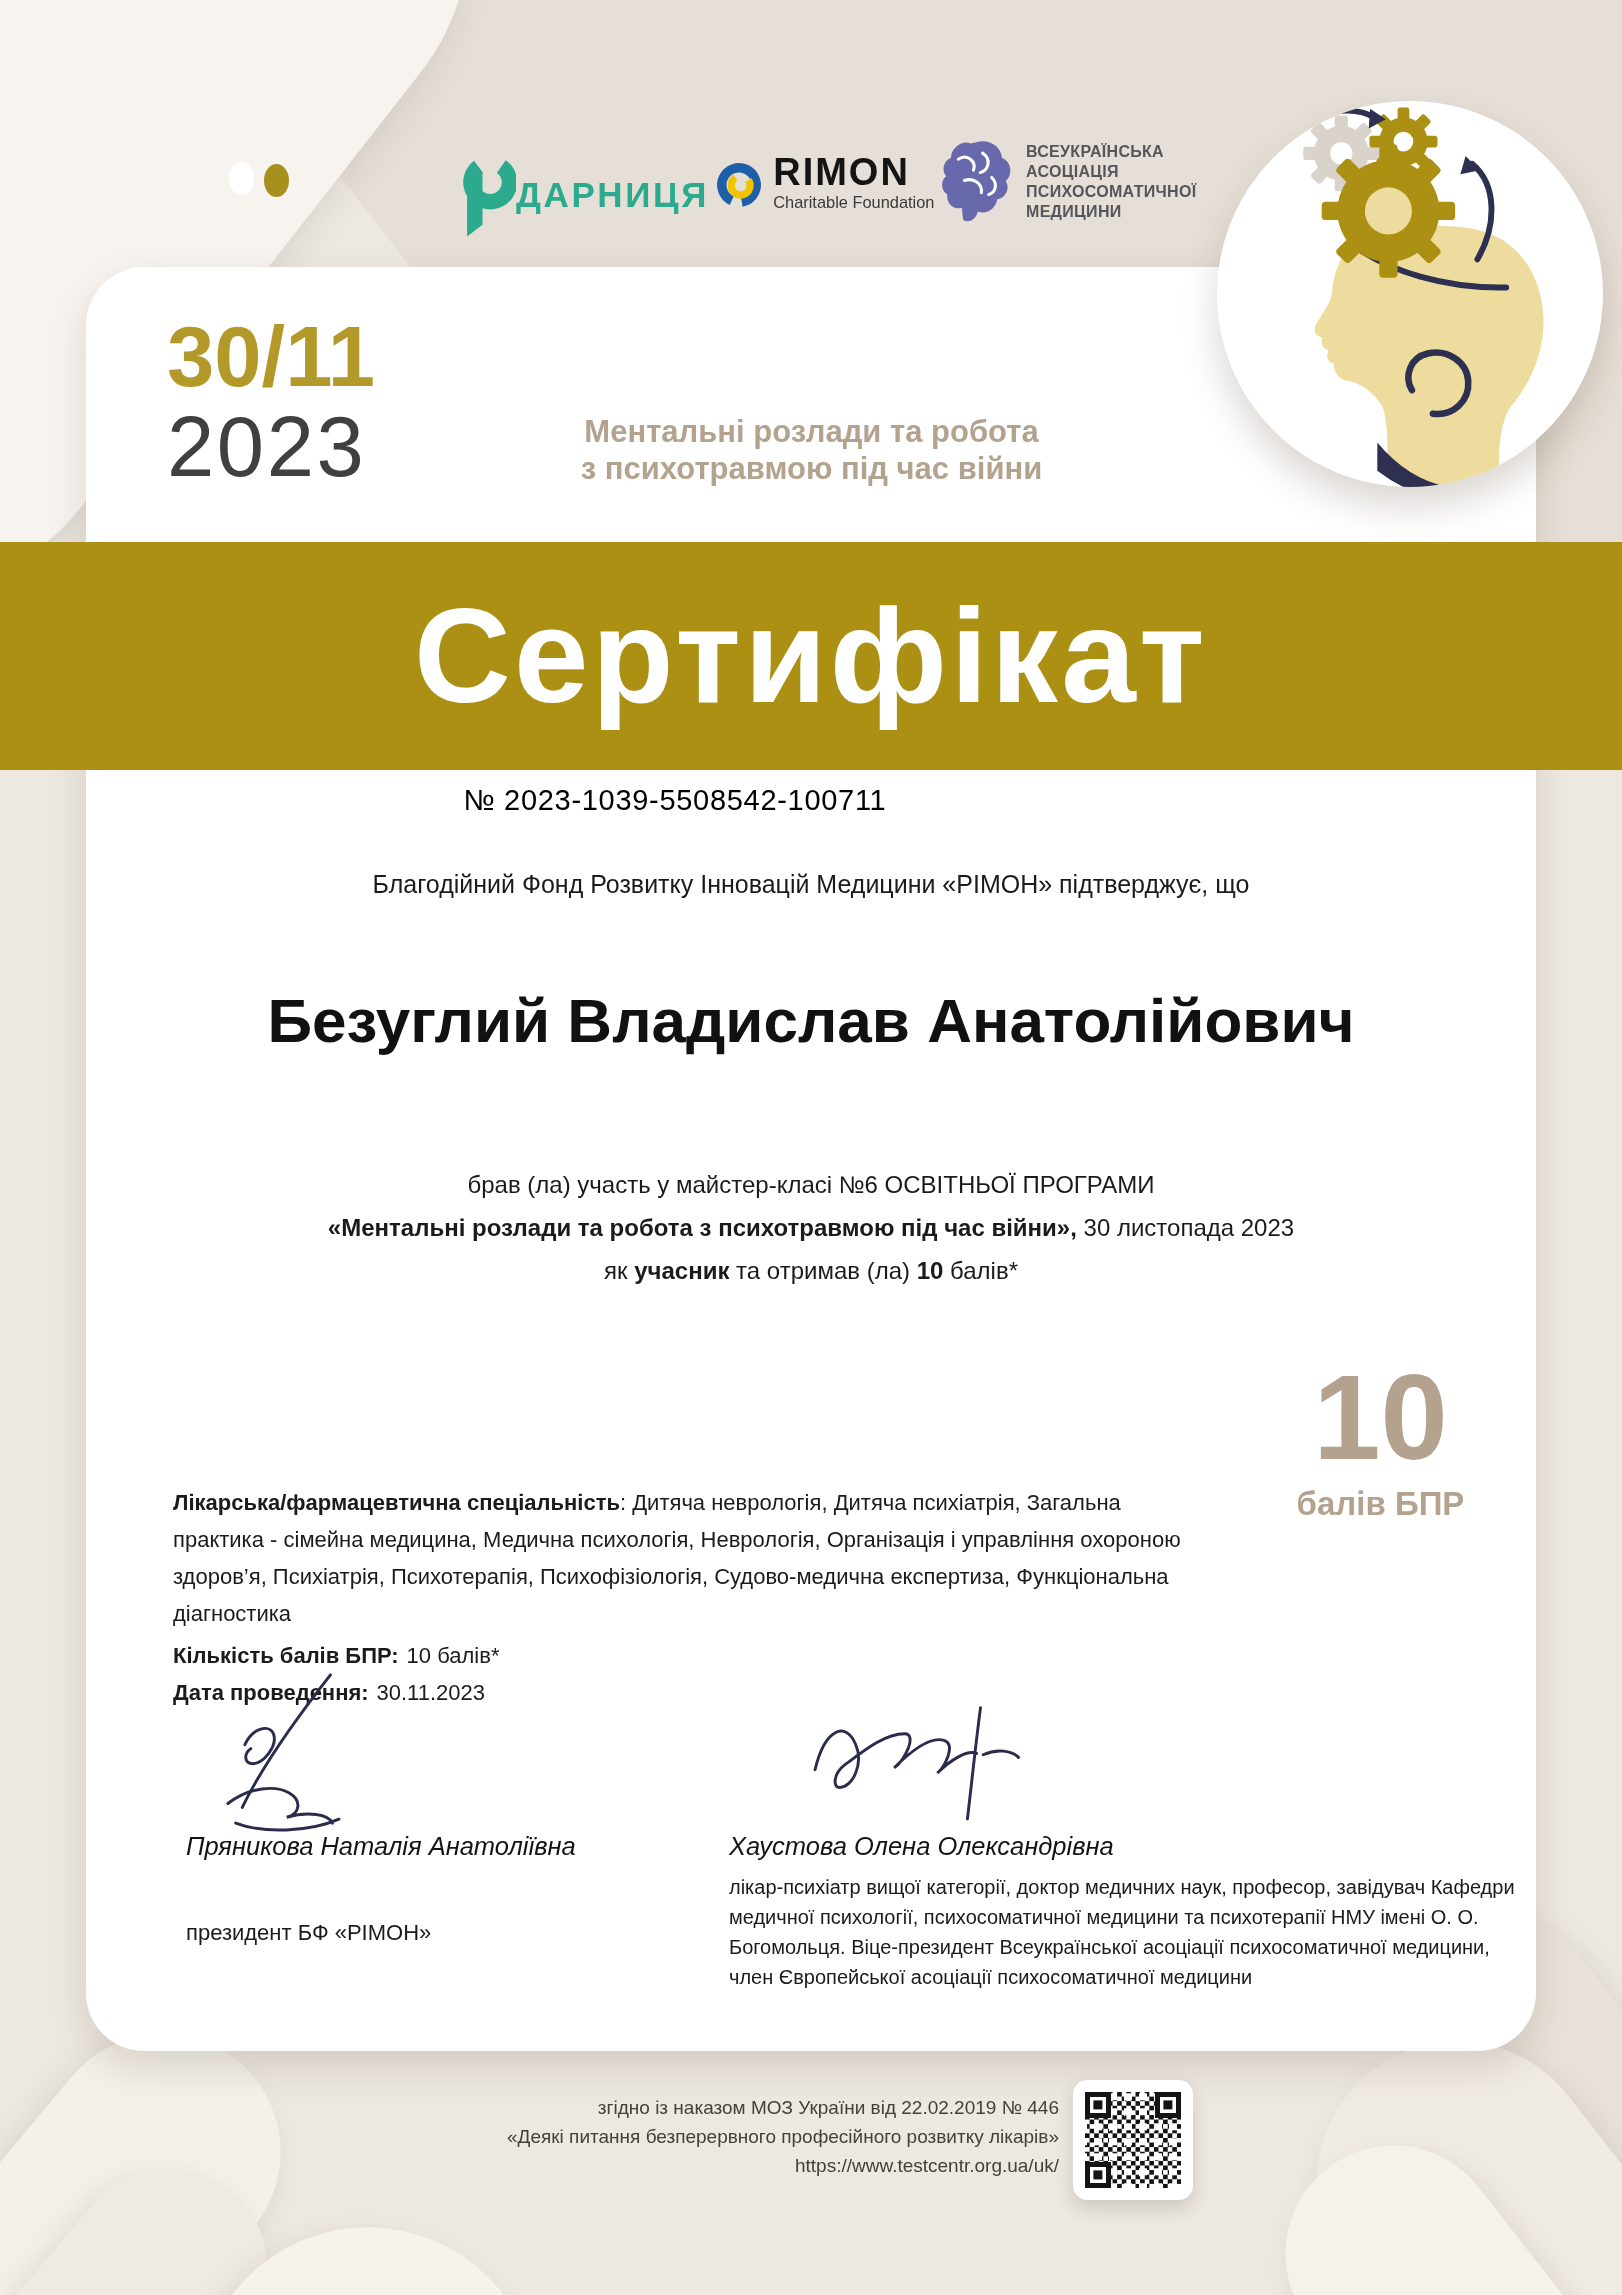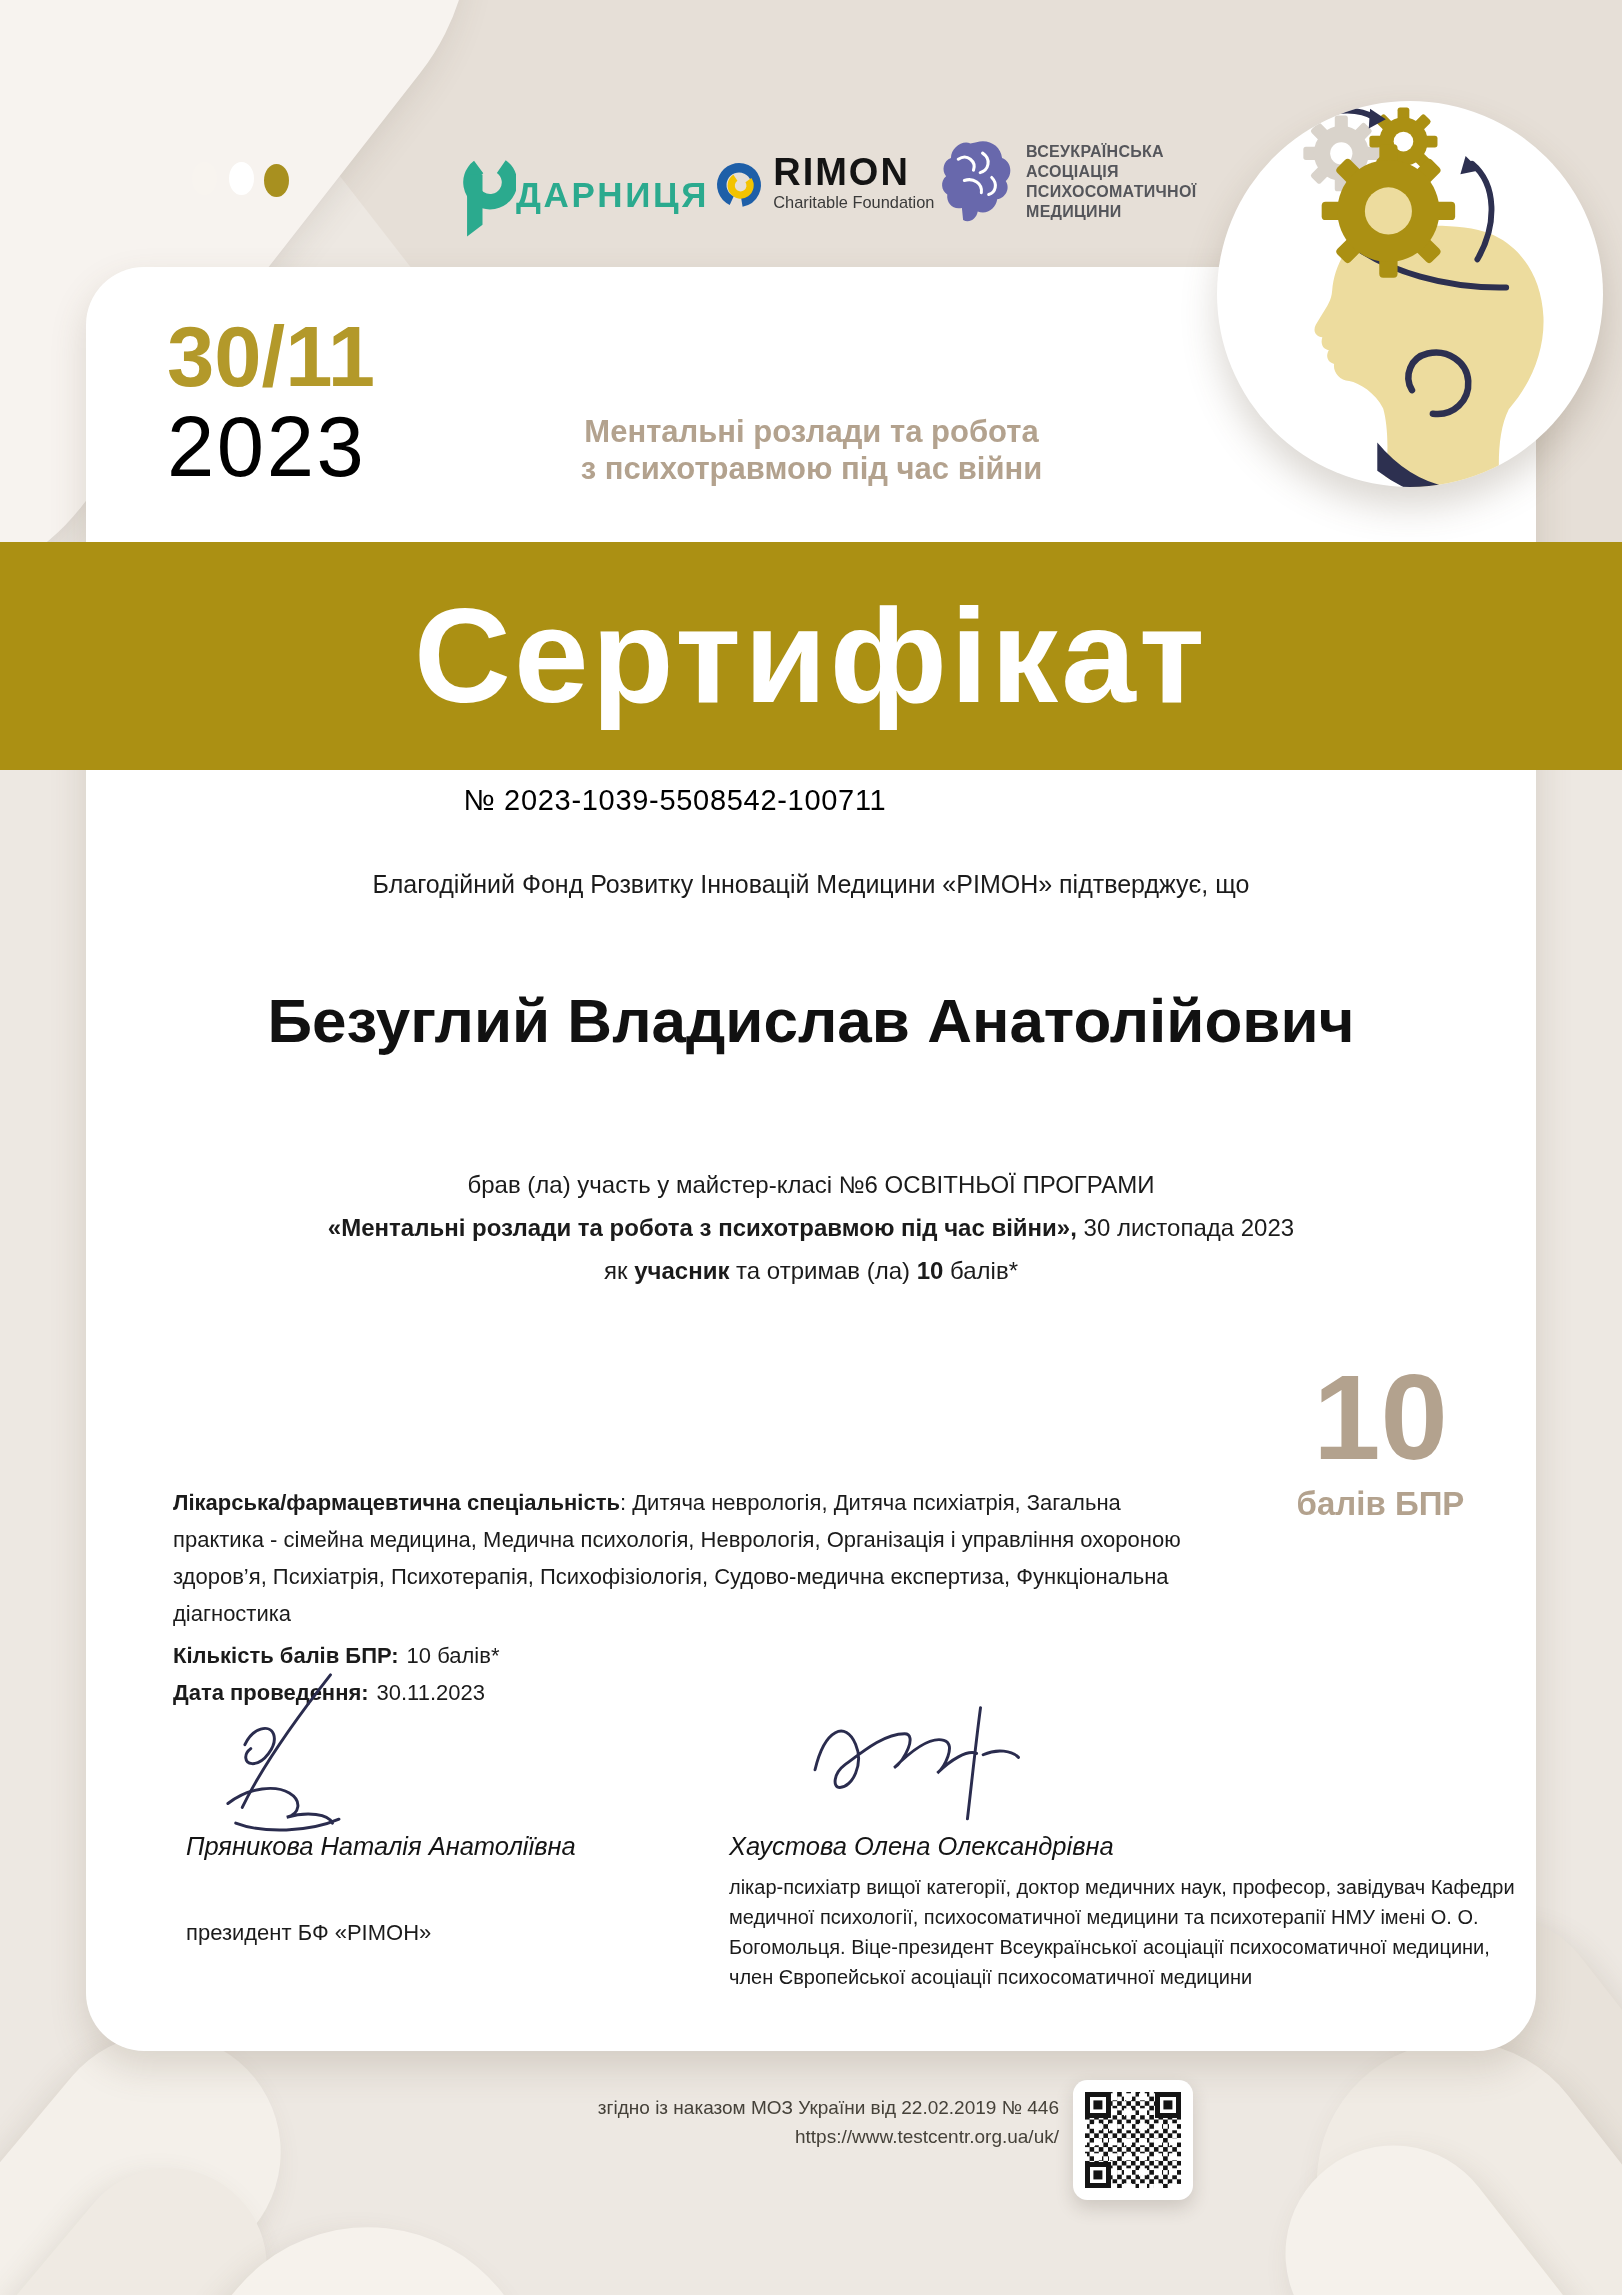--- a/index.html
+++ b/index.html
@@ -34,21 +34,21 @@
   .assoc .lines{font-size:16px;font-weight:bold;color:#55565B;line-height:20px;letter-spacing:0.3px;}
 
   
   .card{left:86px;top:267px;width:1450px;height:1784px;background:#fff;border-radius:58px;
     box-shadow:0 16.4px 36px rgba(100,85,60,.18);}
   .circle-badge{left:1217px;top:101px;width:386px;height:386px;border-radius:50%;background:#fff;
     box-shadow:0 19.6px 36px rgba(90,75,50,.22);overflow:hidden;}
 
   
   .date-top{left:167px;top:314px;font-size:85px;font-weight:bold;color:#B3992A;line-height:85px;}
-  .date-year{left:167px;top:404px;font-size:85px;font-weight:400;color:#000000;line-height:85px;letter-spacing:2.6px;}
+  .date-year{left:167px;top:404px;font-size:85px;font-weight:400;color:#404040;line-height:85px;letter-spacing:2.6px;}
   .program-box{left:550px;top:324px;width:557px;height:76px;background:#B3A28E;text-align:center;}
   .program-box span{font-size:37px;font-weight:bold;color:#fff;line-height:76px;letter-spacing:1.3px;}
   .program-sub{left:419px;top:413px;width:785px;text-align:center;font-size:31px;font-weight:bold;color:#B3A28E;line-height:37px;}
 
   
   .band{left:0;top:542px;width:1622px;height:228px;background:#AB9013;text-align:center;}
   .band .title{font-size:134px;font-weight:bold;color:#fff;line-height:228px;letter-spacing:3.3px;}
 
   
   .cert-number{left:0;top:784px;width:1350px;text-align:center;font-size:29px;color:#000000;letter-spacing:0.7px;}
@@ -254,20 +254,21 @@
       <path d="M272,102 C294,92 316,96 326,106"></path>
     </g>
   </svg>
   <div class="abs sig-name-left">Пряникова Наталія Анатоліївна</div>
   <div class="abs sig-title-left">президент БФ «РІМОН»</div>
   <div class="abs sig-name-right">Хаустова Олена Олександрівна</div>
   <div class="abs sig-title-right">лікар-психіатр вищої категорії, доктор медичних наук, професор, завідувач Кафедри медичної психології, психосоматичної медицини та психотерапії НМУ імені О. О. Богомольця. Віце-президент Всеукраїнської асоціації психосоматичної медицини, член Європейської асоціації психосоматичної медицини</div>
 
   <div class="abs footer-note">
     <div>згідно із наказом МОЗ України від 22.02.2019 № 446</div>
+    <div>«Деякі питання безперервного професійного розвитку лікарів»</div>
     <div>https://www.testcentr.org.ua/uk/</div>
   </div>
   <div class="abs qr-box">
     <div class="qr">
       <div class="finder f-tl"></div>
       <div class="finder f-tr"></div>
       <div class="finder f-bl"></div>
     </div>
   </div>
 

